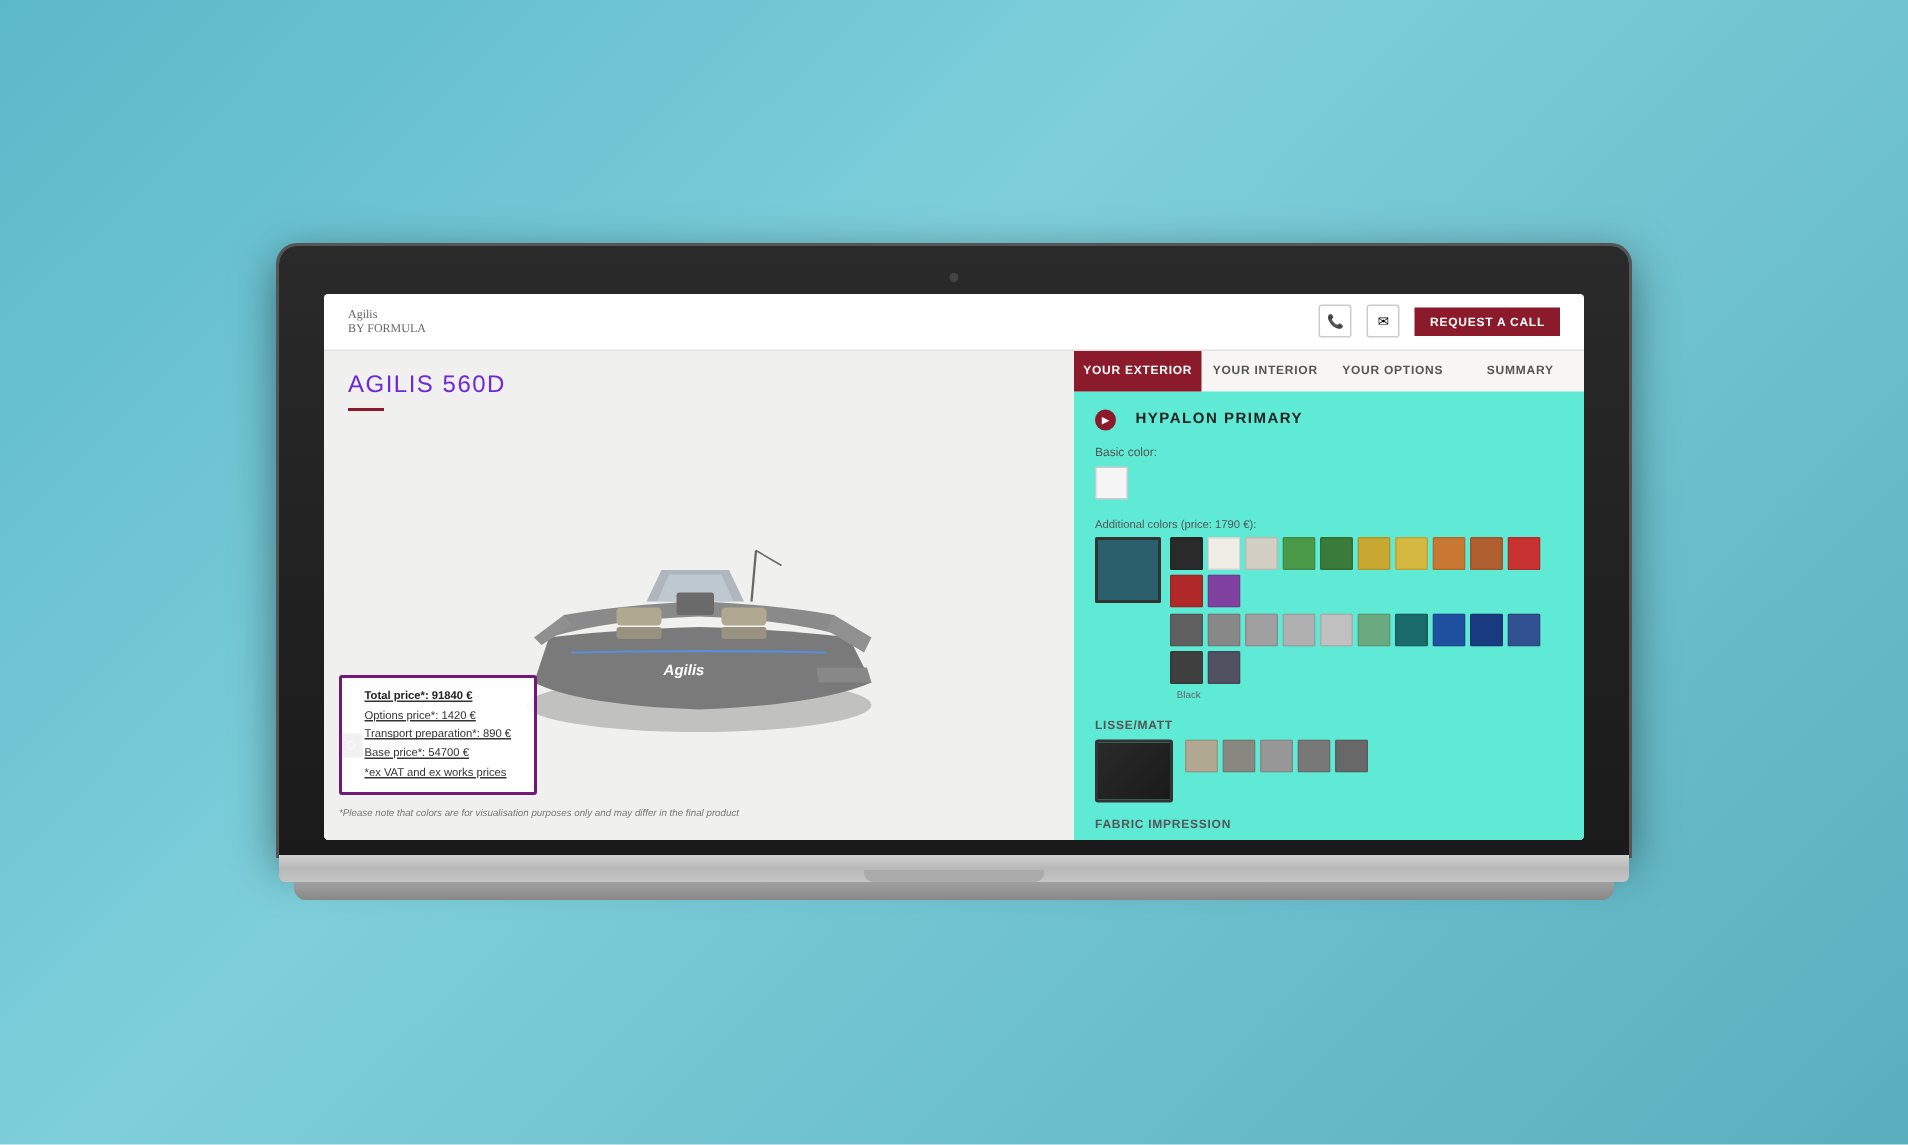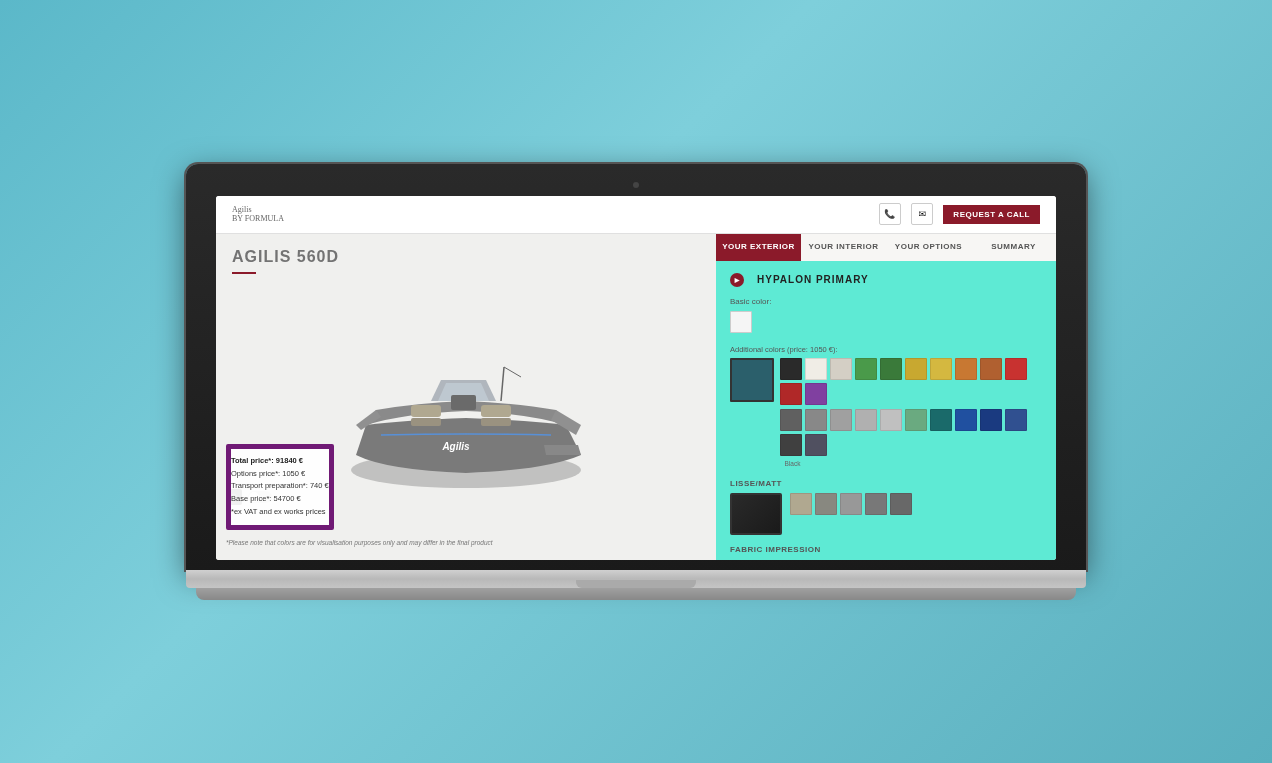--- a/index.html
+++ b/index.html
@@ -166,22 +166,22 @@
     .left-panel {
       flex: 1;
       background: #f0f0ee;
       padding: 14px 16px;
       position: relative;
       display: flex;
       flex-direction: column;
     }
     .model-title {
       font-size: 16px;
-      font-weight: 700;
-      color: #737373;
+      font-weight: 400;
+      color: #6d28d9;
       text-transform: uppercase;
       letter-spacing: 1px;
       margin-bottom: 6px;
     }
     .title-underline {
       width: 24px;
       height: 2px;
       background: #8b1a2a;
       margin-bottom: 10px;
     }
@@ -229,26 +229,27 @@
       border-radius: 50%;
       position: absolute;
       top: 1px;
       left: 1px;
     }
     .price-box {
       position: absolute;
       bottom: 30px;
       left: 10px;
       background: rgba(255,255,255,0.92);
-      border: 5px solid #701a75;
-      padding: 6px 0;
+      border: 2px solid #701a75;
+      padding: 6px 15px;
       font-size: 7.5px;
       line-height: 1.7;
       color: #333;
       border-radius: 2px;
+      text-decoration: underline;
     }
     .price-total {
       font-weight: bold;
       color: #222;
     }
     .disclaimer {
       font-size: 6.5px;
       color: #777;
       position: absolute;
       bottom: 14px;
@@ -458,22 +459,22 @@
 
             <div class="view-toggle">
               <div class="toggle-icon">
                 <span style="color:#aaa; font-size:8px;">⊙</span>
               </div>
               <div class="toggle-switch"></div>
             </div>
 
             <div class="price-box">
               <div class="price-total">Total price*: 91840 €</div>
-              <div>Options price*: 1050 €</div>
-              <div>Transport preparation*: 740 €</div>
+              <div>Options price*: 1420 €</div>
+              <div>Transport preparation*: 890 €</div>
               <div>Base price*: 54700 €</div>
               <div>*ex VAT and ex works prices</div>
             </div>
 
             <div class="disclaimer">*Please note that colors are for visualisation purposes only and may differ in the final product</div>
           </div>
 
           <div class="right-panel">
 
             <div class="tabs">
@@ -493,21 +494,21 @@
               </div>
 
               <div class="color-section">
                 <div class="color-label">Basic color:</div>
                 <div class="color-grid">
                   <div class="color-swatch white-swatch"></div>
                 </div>
               </div>
 
               <div class="color-section">
-                <div class="add-colors-label">Additional colors (price: 1050 €):</div>
+                <div class="add-colors-label">Additional colors (price: 1790 €):</div>
                 <div style="display:flex; gap:6px; align-items:flex-start;">
 
                   <div style="display:flex; flex-direction:column; align-items:center;">
                     <div class="color-swatch selected" style="width:44px; height:44px; background:#2b5f6b;"></div>
                   </div>
 
                   <div style="flex:1;">
                     <div class="color-grid">
                       <div class="color-swatch" style="background:#2a2a2a;"></div>
                       <div class="color-swatch" style="background:#f0ede6;"></div>

